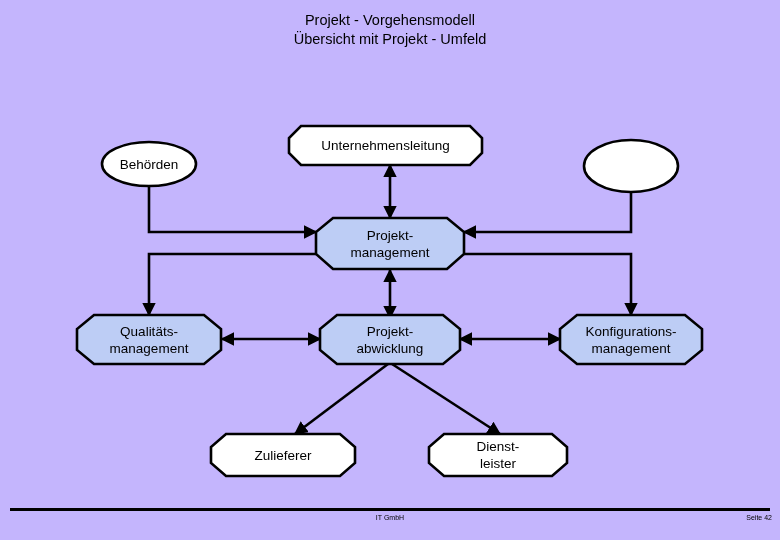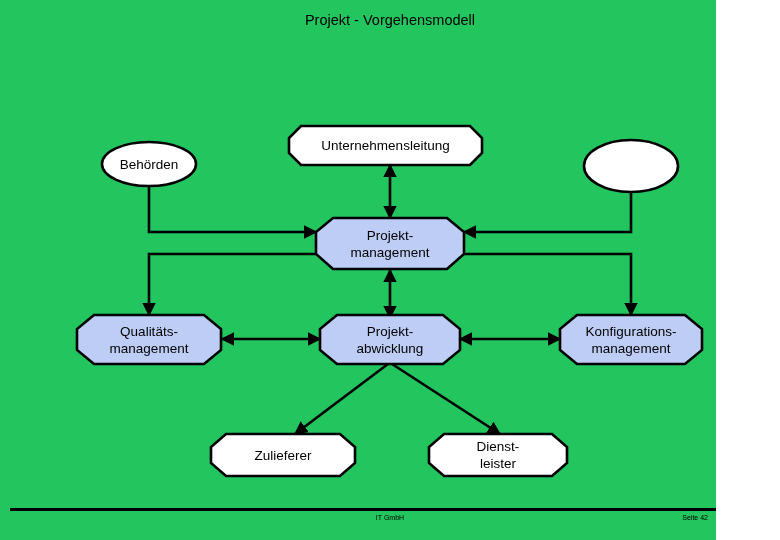--- a/index.html
+++ b/index.html
@@ -2,23 +2,23 @@
 <html lang="de"><head>
 <meta charset="utf-8">
 <style>
   html, body {
     margin: 0;
     padding: 0;
     background: #ffffff;
   }
   #slide {
     position: relative;
-    width: 716px;
+    width: 780px;
     height: 540px;
-    background: #22c55e;
+    background: #c4b5fd;
     overflow: hidden;
     font-family: "Liberation Sans", sans-serif;
   }
   #title-block {
     position: absolute;
     left: 0;
     top: 11px;
     width: 780px;
     text-align: center;
     color: #000000;
@@ -75,20 +75,21 @@
     font-family: "Liberation Sans", sans-serif;
   }
 </style>
 </head>
 <body>
 
 <div id="slide">
 
   <div id="title-block">
     <div>Projekt - Vorgehensmodell</div>
+    <div>Übersicht mit Projekt - Umfeld</div>
   </div>
 
   <svg id="diagram" viewBox="0 0 780 540">
     <defs>
       <marker id="arrowEnd" viewBox="0 0 10 10" refX="9" refY="5" markerWidth="5.2" markerHeight="5.2" orient="auto-start-reverse">
         <path d="M 0 0 L 10 5 L 0 10 z" fill="#000000"></path>
       </marker>
       <marker id="arrowStart" viewBox="0 0 10 10" refX="9" refY="5" markerWidth="5.2" markerHeight="5.2" orient="auto-start-reverse">
         <path d="M 0 0 L 10 5 L 0 10 z" fill="#000000"></path>
       </marker>

